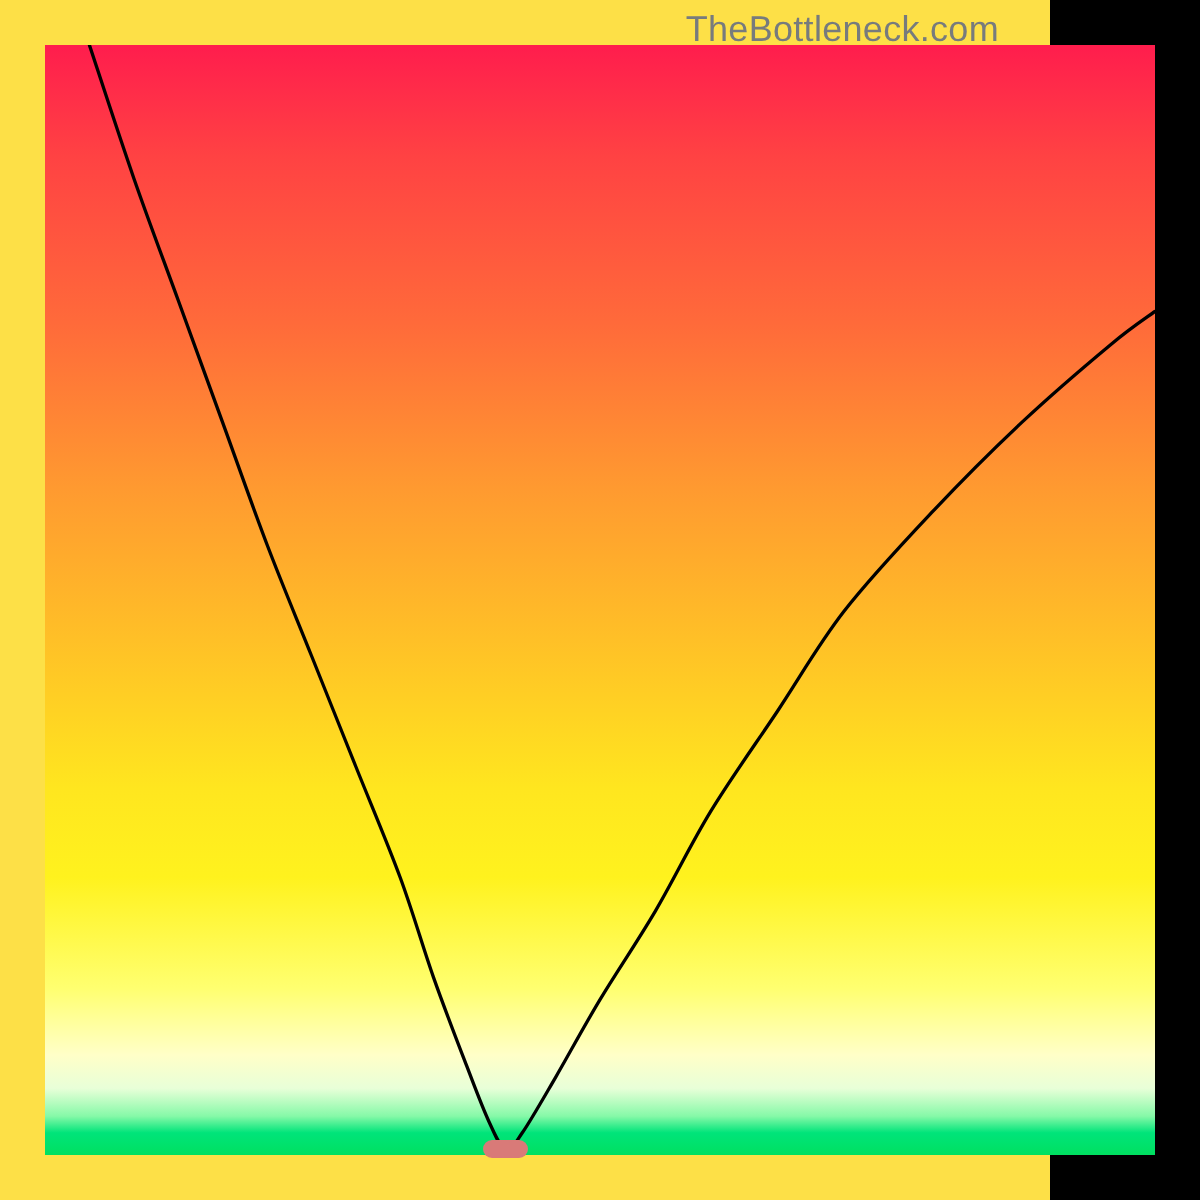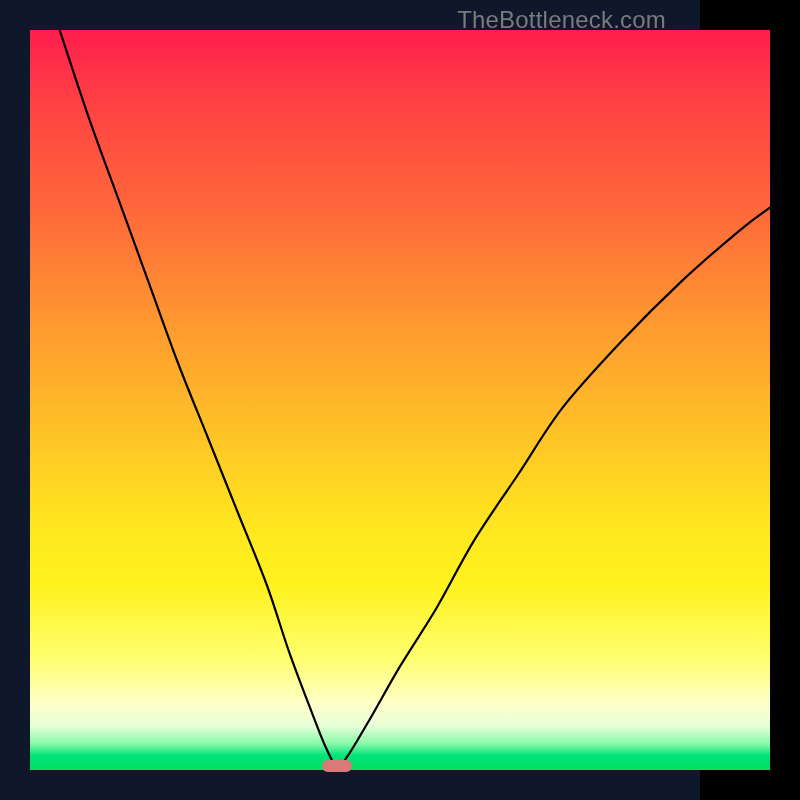--- a/index.html
+++ b/index.html
@@ -8,21 +8,21 @@
     width: 800px;
     height: 800px;
     overflow: hidden;
     background: #000;
     font-family: Arial, Helvetica, sans-serif;
   }
   .frame {
     position: relative;
     width: 700px;
     height: 800px;
-    background: #0f172a;
+    background: #fde047;
   }
   .plot {
     position: absolute;
     left: 30px;
     top: 30px;
     width: 740px;
     height: 740px;
     
     background: linear-gradient(
       to bottom,

